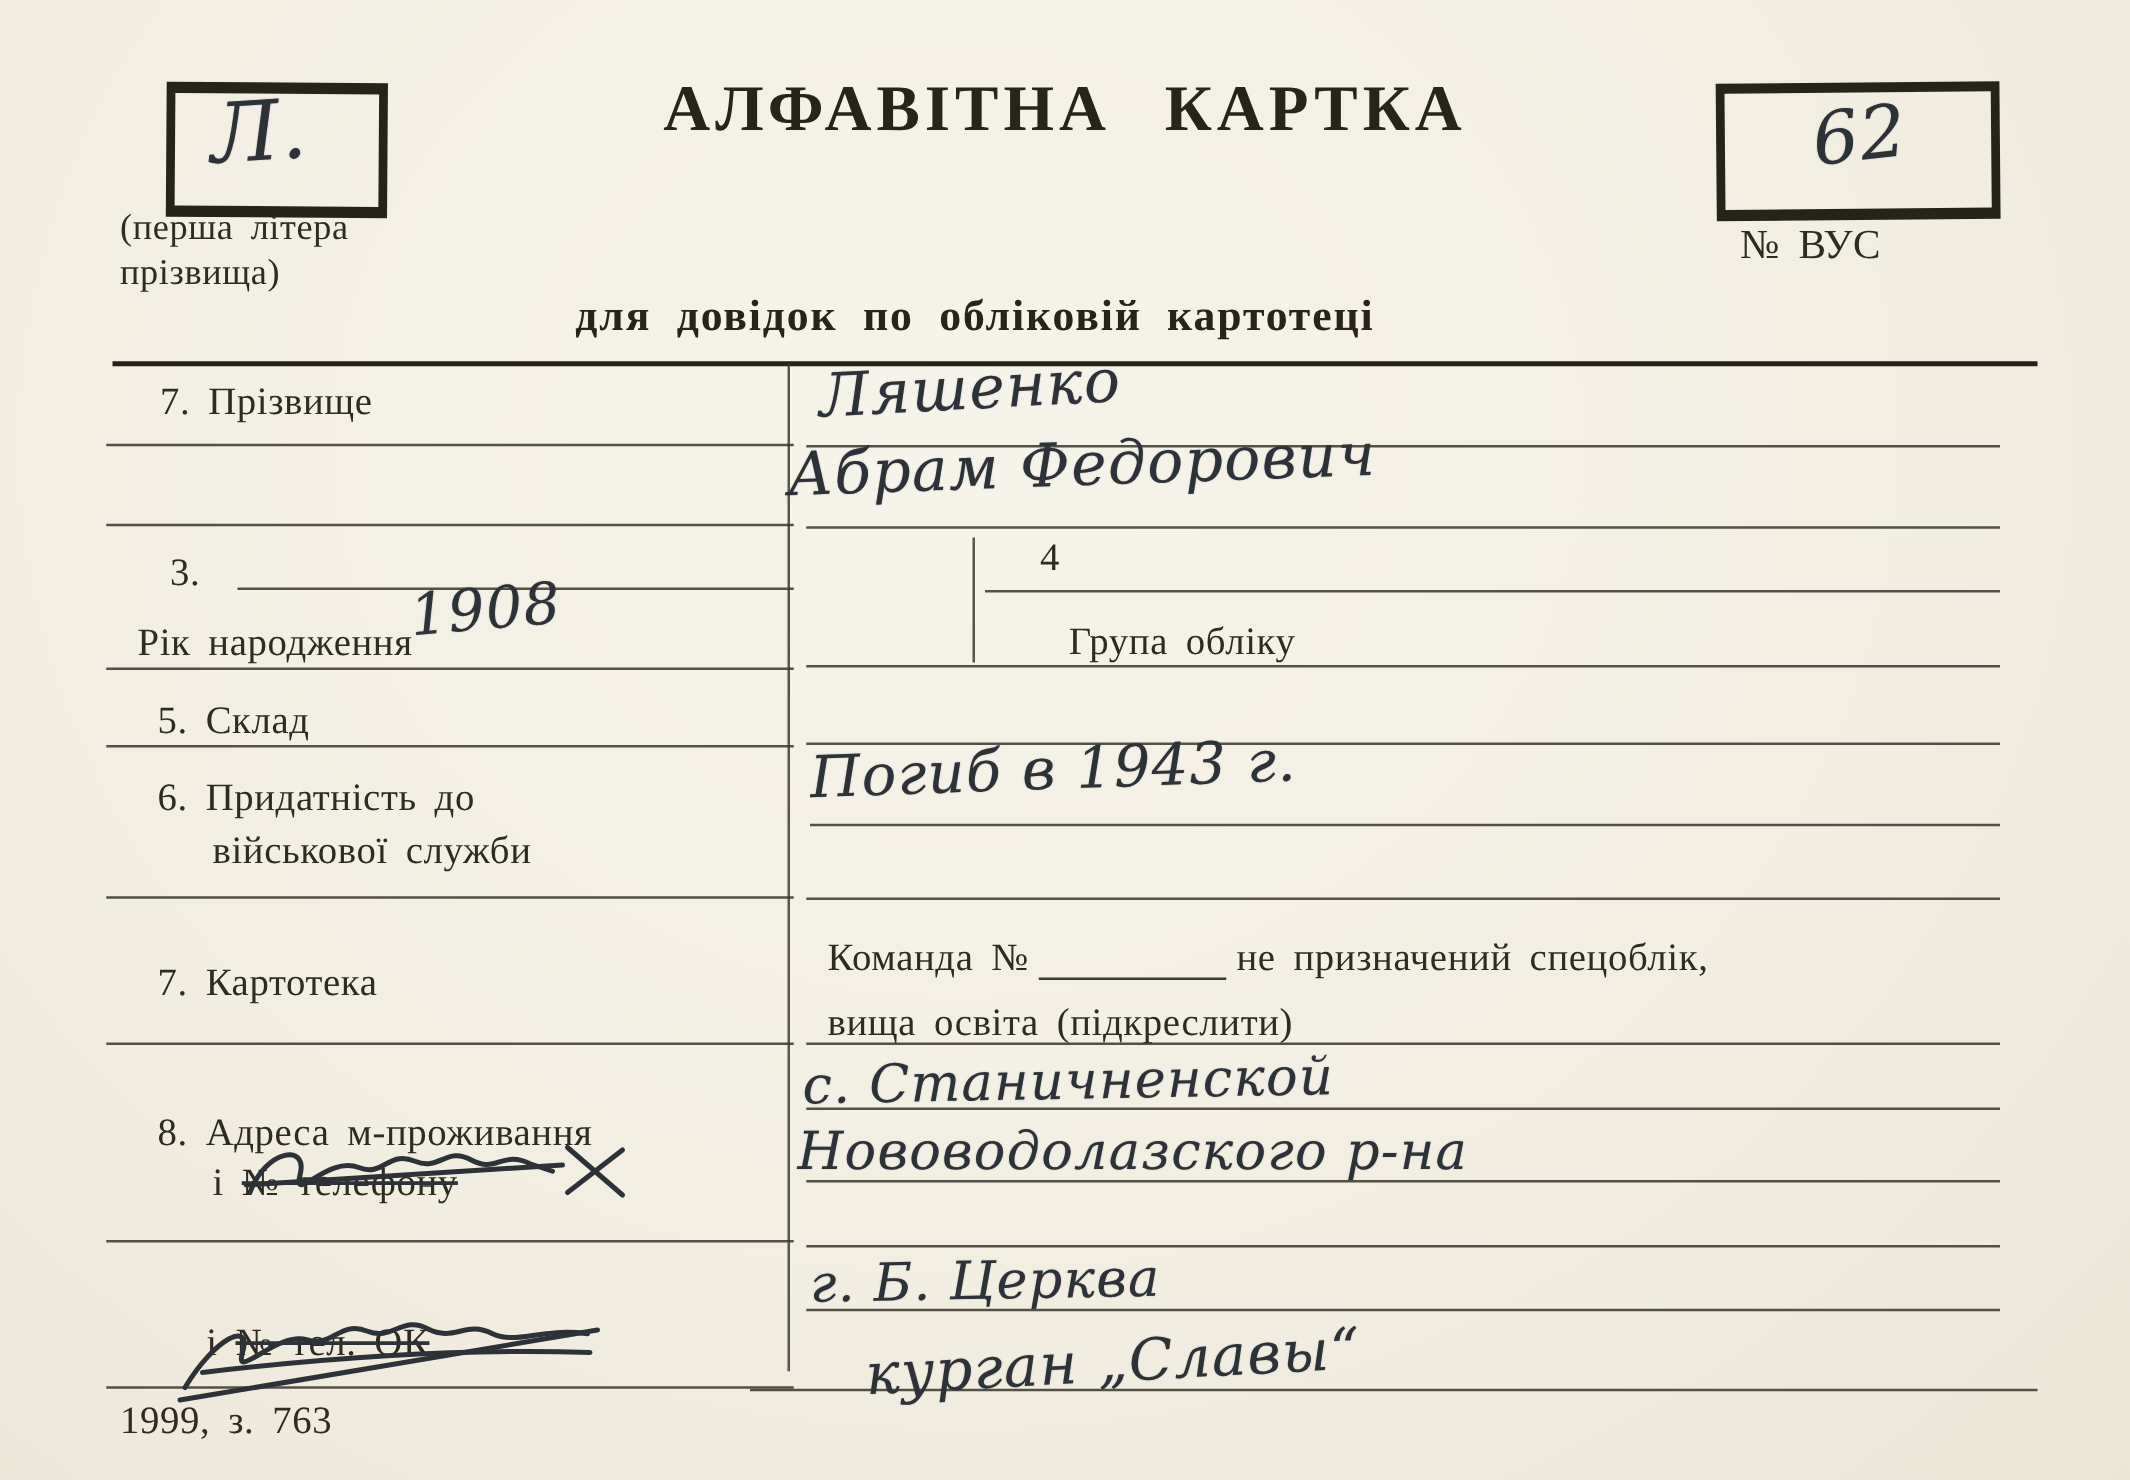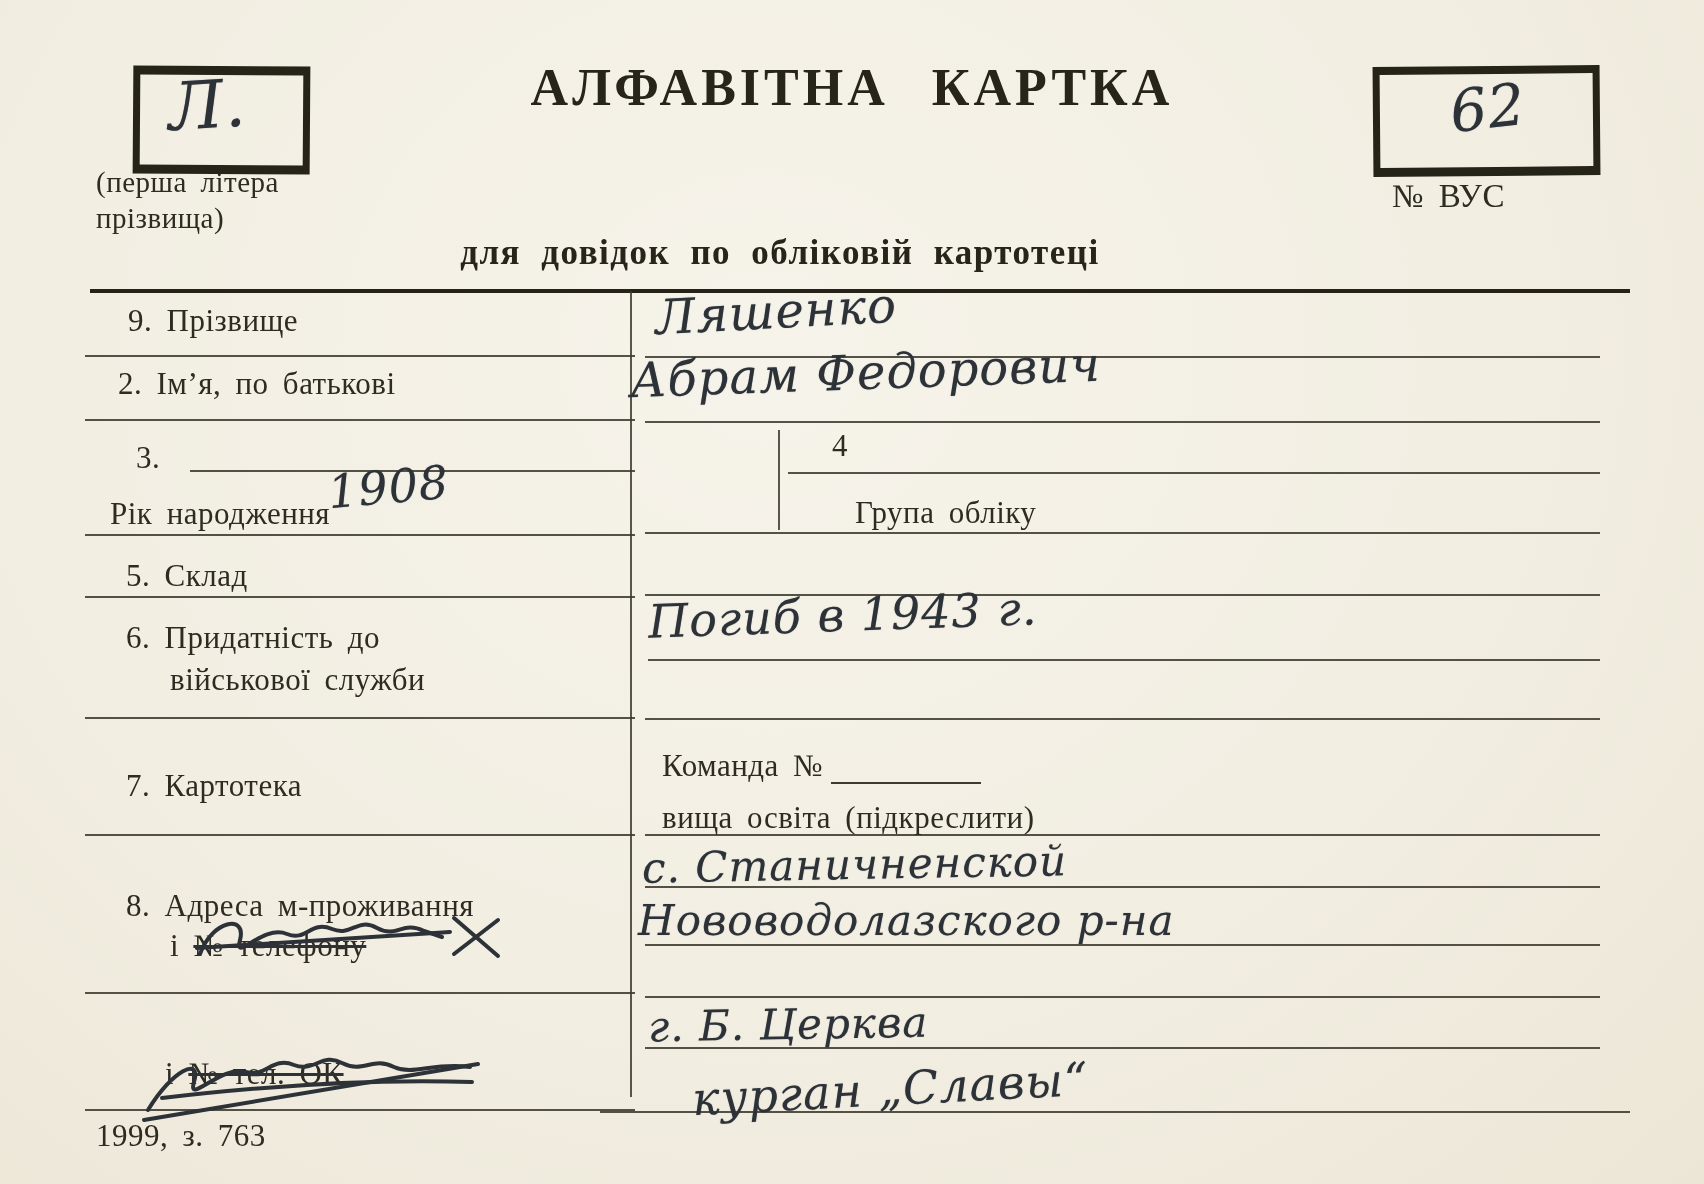--- a/index.html
+++ b/index.html
@@ -87,22 +87,21 @@
   <div class="hline" style="left:645px;top:594px;width:955px;"></div>
   <div class="hline" style="left:648px;top:659px;width:952px;"></div>
   <div class="hline" style="left:645px;top:718px;width:955px;"></div>
   <div class="hline" style="left:645px;top:834px;width:955px;"></div>
   <div class="hline" style="left:645px;top:886px;width:955px;"></div>
   <div class="hline" style="left:645px;top:944px;width:955px;"></div>
   <div class="hline" style="left:645px;top:996px;width:955px;"></div>
   <div class="hline" style="left:645px;top:1047px;width:955px;"></div>
   <div class="hline" style="left:600px;top:1111px;width:1030px;"></div>
 
-  <div class="printed" style="left:128px;top:303px;">9. Прізвище</div>
-  <div class="printed" style="left:118px;top:366px;">2. Ім’я, по батькові</div>
+  <div class="printed" style="left:128px;top:303px;">7. Прізвище</div>
   <div class="printed" style="left:136px;top:440px;">3.</div>
   <div class="printed" style="left:110px;top:496px;">Рік народження</div>
   <div class="printed" style="left:126px;top:558px;">5. Склад</div>
   <div class="printed" style="left:126px;top:620px;">6. Придатність до</div>
   <div class="printed" style="left:170px;top:662px;">військової служби</div>
   <div class="printed" style="left:126px;top:768px;">7. Картотека</div>
   <div class="printed" style="left:126px;top:888px;">8. Адреса м-проживання</div>
   <div class="printed" style="left:170px;top:928px;">
     <span>і</span>
     <span class="struck">№ телефону</span>
@@ -112,20 +111,21 @@
     <span class="struck">№ тел. ОК</span>
   </div>
   <div class="printed" style="left:96px;top:1118px;">1999, з. 763</div>
 
   <div class="printed" style="left:832px;top:428px;">4</div>
   <div class="printed" style="left:855px;top:495px;">Група обліку</div>
 
   <div class="printed teamline" style="left:662px;top:748px;">
     <span>Команда №</span>
     <span class="fillline"></span>
+    <span>не призначений спецоблік,</span>
   </div>
   <div class="printed" style="left:662px;top:800px;">вища освіта (підкреслити)</div>
 
   <div class="hw" style="left:655px;top:283px;font-size:48px;transform:rotate(-3deg);">Ляшенко</div>
   <div class="hw" style="left:630px;top:344px;font-size:48px;transform:rotate(-2deg);">Абрам Федорович</div>
   <div class="hw" style="left:328px;top:460px;font-size:46px;transform:rotate(-5deg);">1908</div>
   <div class="hw" style="left:648px;top:588px;font-size:46px;transform:rotate(-2deg);">Погиб в 1943 г.</div>
   <div class="hw" style="left:642px;top:840px;font-size:42px;transform:rotate(-1deg);">с. Станичненской</div>
   <div class="hw" style="left:638px;top:896px;font-size:42px;">Нововодолазского р-на</div>
   <div class="hw" style="left:648px;top:1000px;font-size:42px;transform:rotate(-1deg);">г. Б. Церква</div>

